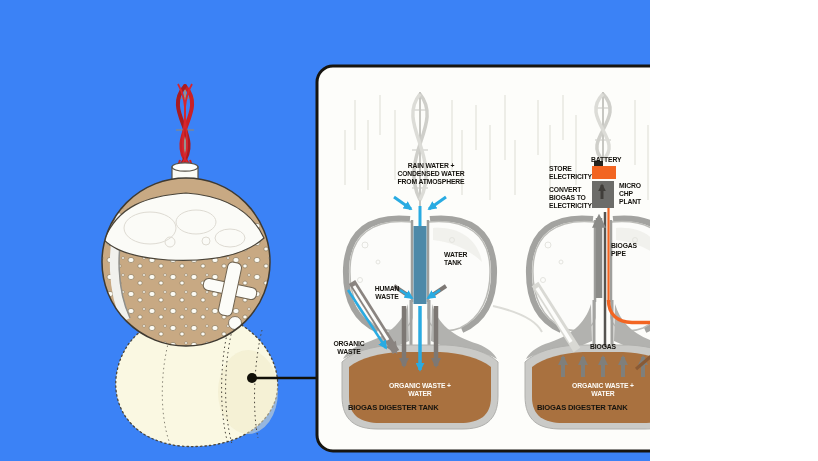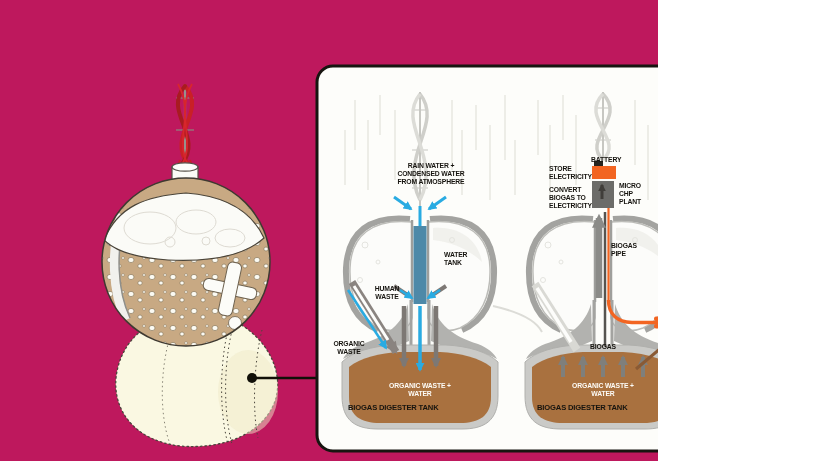--- a/index.html
+++ b/index.html
@@ -1,17 +1,17 @@
 <!DOCTYPE html>
 <html><head>
 <meta charset="utf-8">
 <style>
   html,body{margin:0;padding:0;}
-  .canvas{position:relative;width:650px;height:461px;background:#be185d;overflow:hidden;
-          font-family:"Liberation Sans",sans-serif;padding-left:8px;}
+  .canvas{position:relative;width:650px;height:461px;background:#3b82f6;overflow:hidden;
+          font-family:"Liberation Sans",sans-serif;}
   .canvas svg{position:absolute;left:0;top:0;}
   .lbl{position:absolute;font:700 6.8px/1.18 "Liberation Sans",sans-serif;color:#16140f;
        white-space:pre-line;letter-spacing:-0.15px;z-index:5;}
   .lbl.center{text-align:center;}
   .lbl.white{color:#fdfbf6;}
   .lbl.big{font-size:7.6px;}
   
   .rain{left:383px;top:162px;width:96px;}
   .wtank{left:444px;top:251px;width:28px;}
   .hwaste{left:366px;top:285px;width:42px;}

